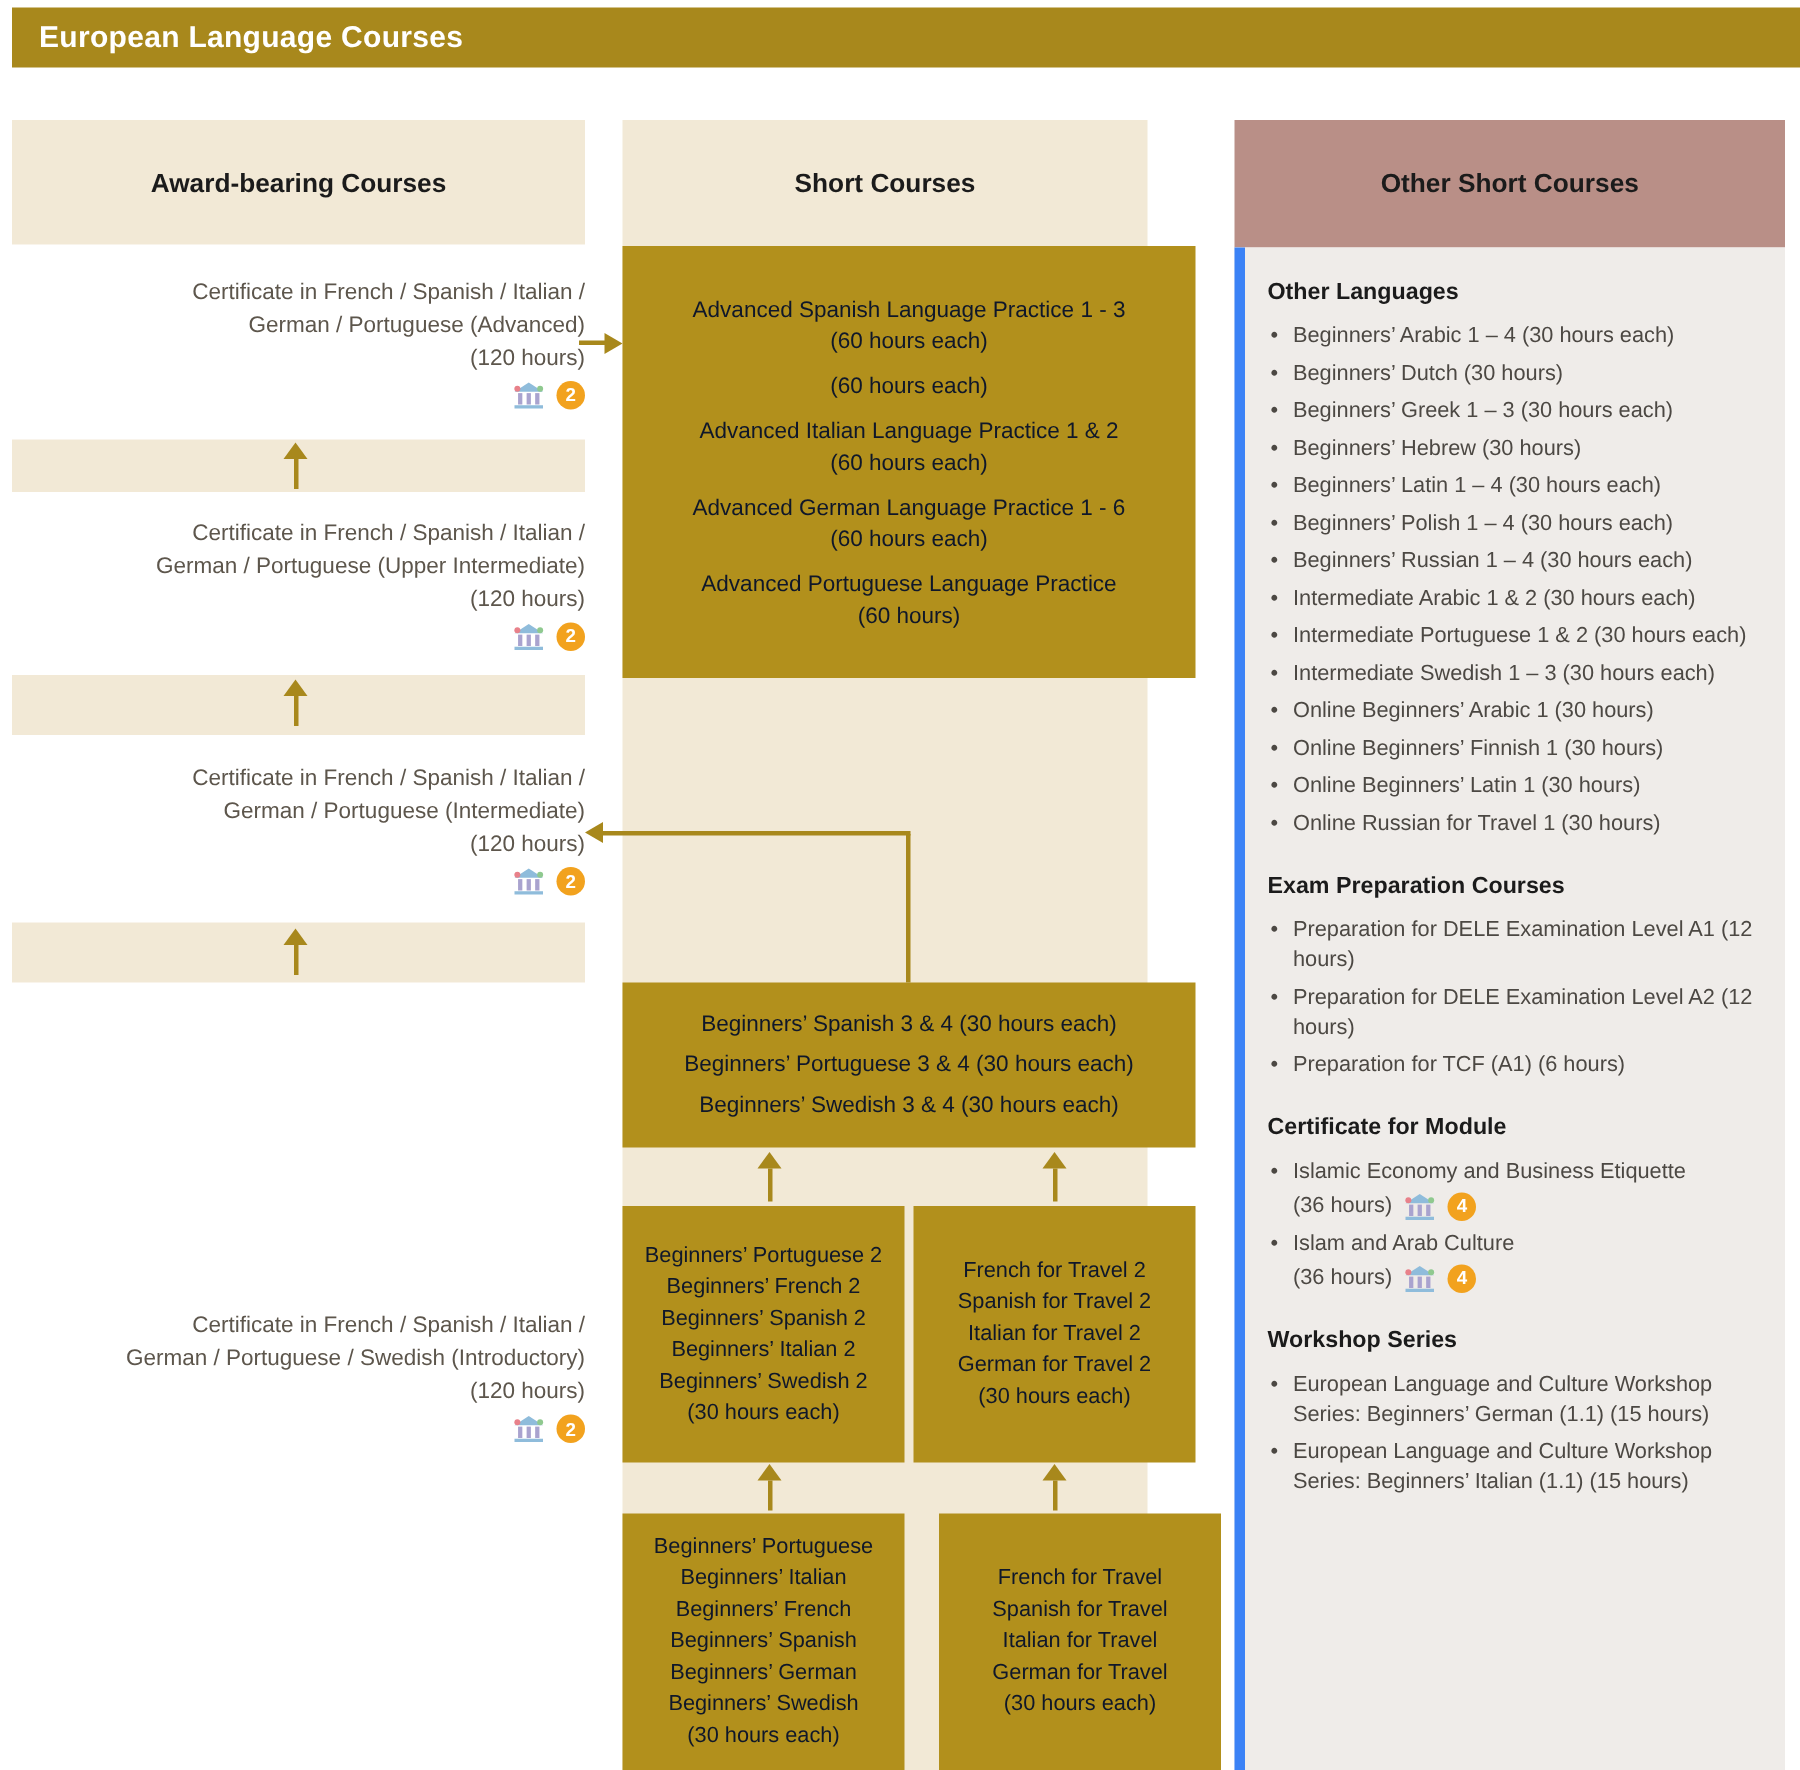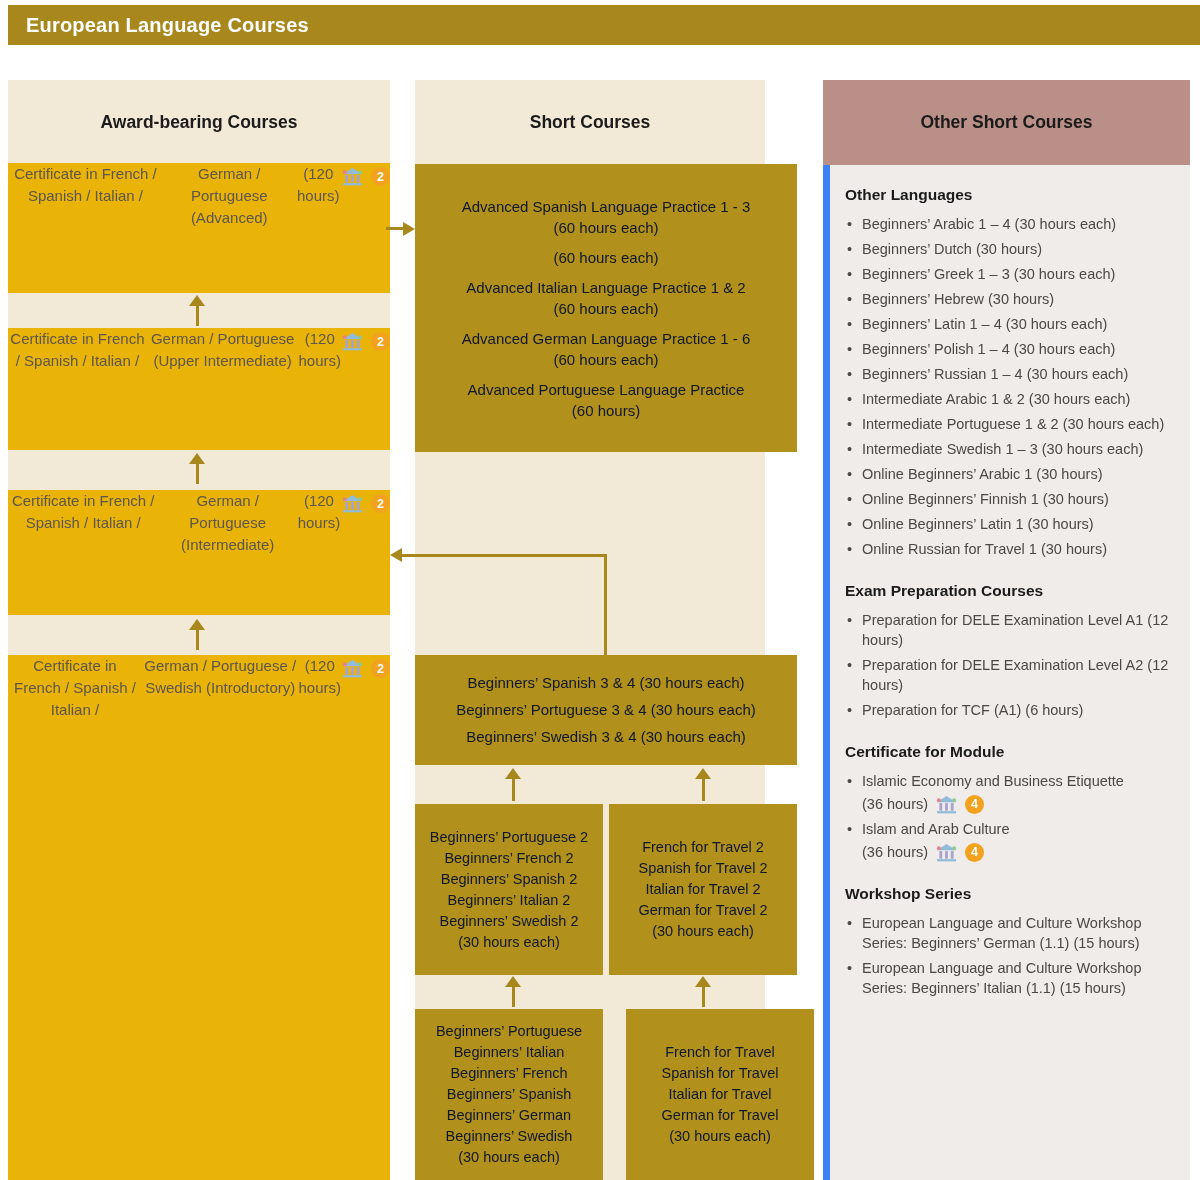--- a/index.html
+++ b/index.html
@@ -13,22 +13,22 @@
 
   .col{position:absolute;top:80px;height:1100px}
   .award{left:8px;width:382px;background:#f2e9d6}
   .shortc{left:415px;width:350px;background:#f2e9d6}
   .other{left:823px;width:367px}
 
   .col-header{position:absolute;top:0;left:0;right:0;height:85px;display:flex;align-items:center;
               justify-content:center;font-size:17.5px;font-weight:bold;color:#1b1b1b}
   .other .col-header{background:#b98f87}
 
-  .cert-box{position:absolute;left:0;width:382px;background:#eab308;color:#5d564c;
-            display:flex;flex-direction:row;align-items:flex-start;justify-content:center;
+  .cert-box{position:absolute;left:0;width:382px;background:#ffffff;color:#5d564c;
+            display:flex;flex-direction:column;align-items:flex-end;justify-content:center;
             text-align:center;font-size:15px;line-height:22px}
   .badge-row{display:flex;align-items:center;gap:7px;margin-top:4px}
   .badge{width:19px;height:19px;border-radius:50%;background:#f2a21e;color:#fff;
          font-size:12.5px;font-weight:bold;display:inline-flex;align-items:center;justify-content:center;flex:0 0 auto}
   .mini-icon{display:inline-flex;align-items:center}
 
   .gold-box{position:absolute;background:#b2901c;color:#0f172a;display:flex;flex-direction:column;
             align-items:center;justify-content:center;text-align:center;font-size:15px}
   #adv-box{left:0;top:84px;width:382px;height:288px;gap:9px}
   .course .c-line{line-height:21px}

